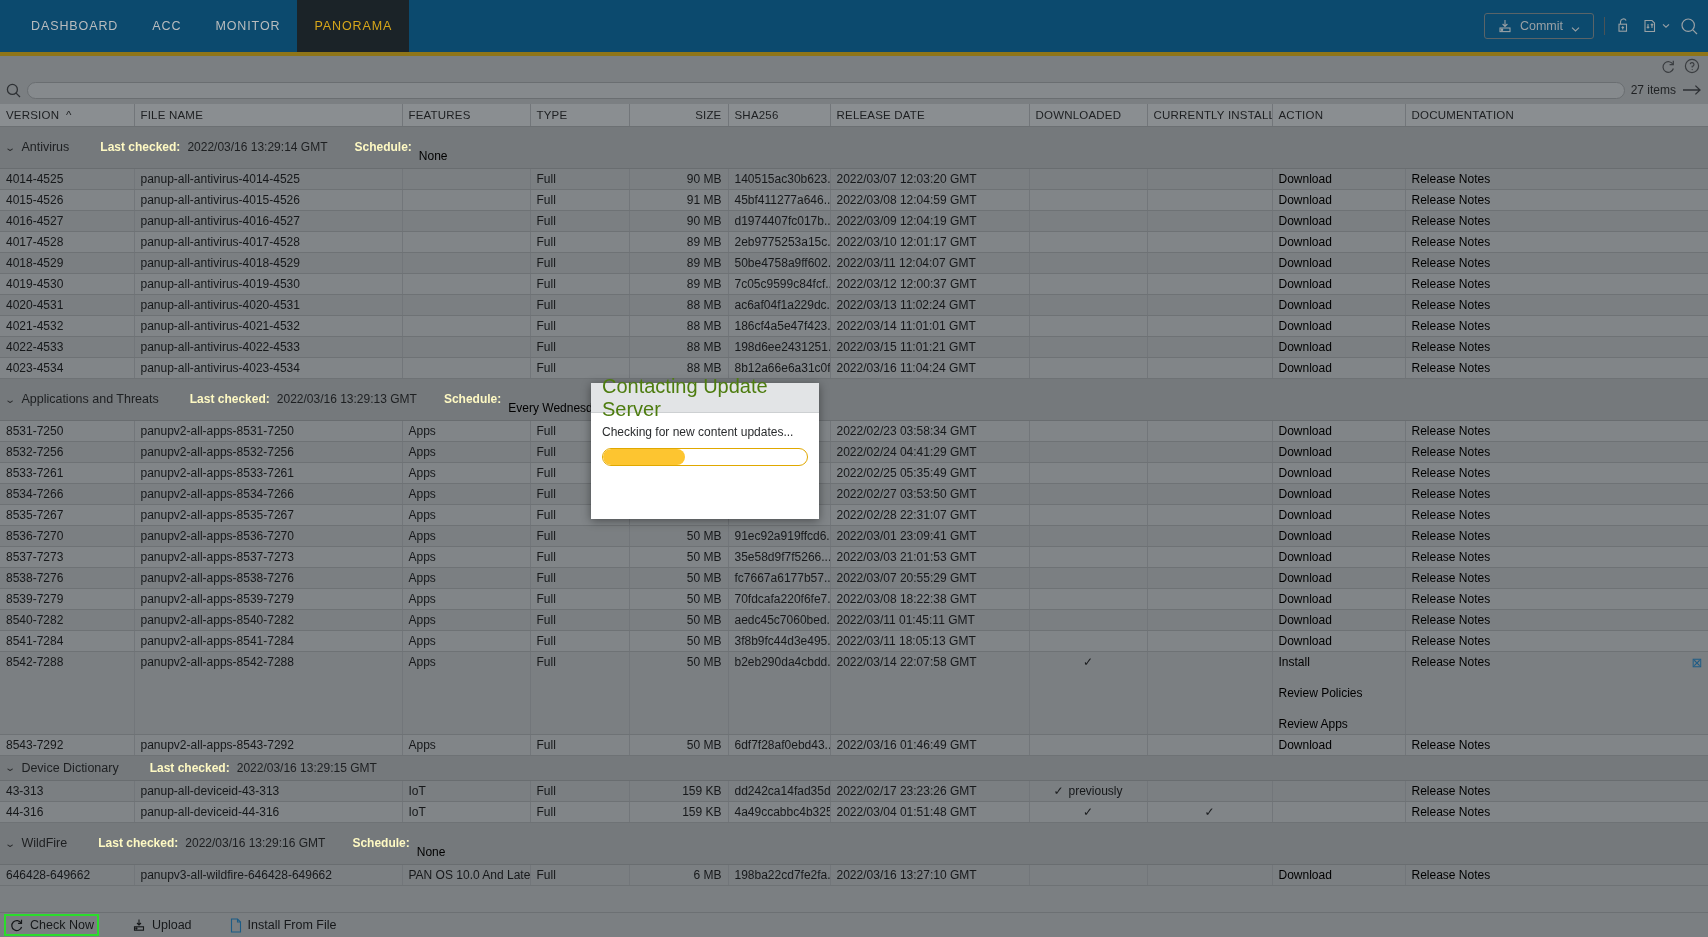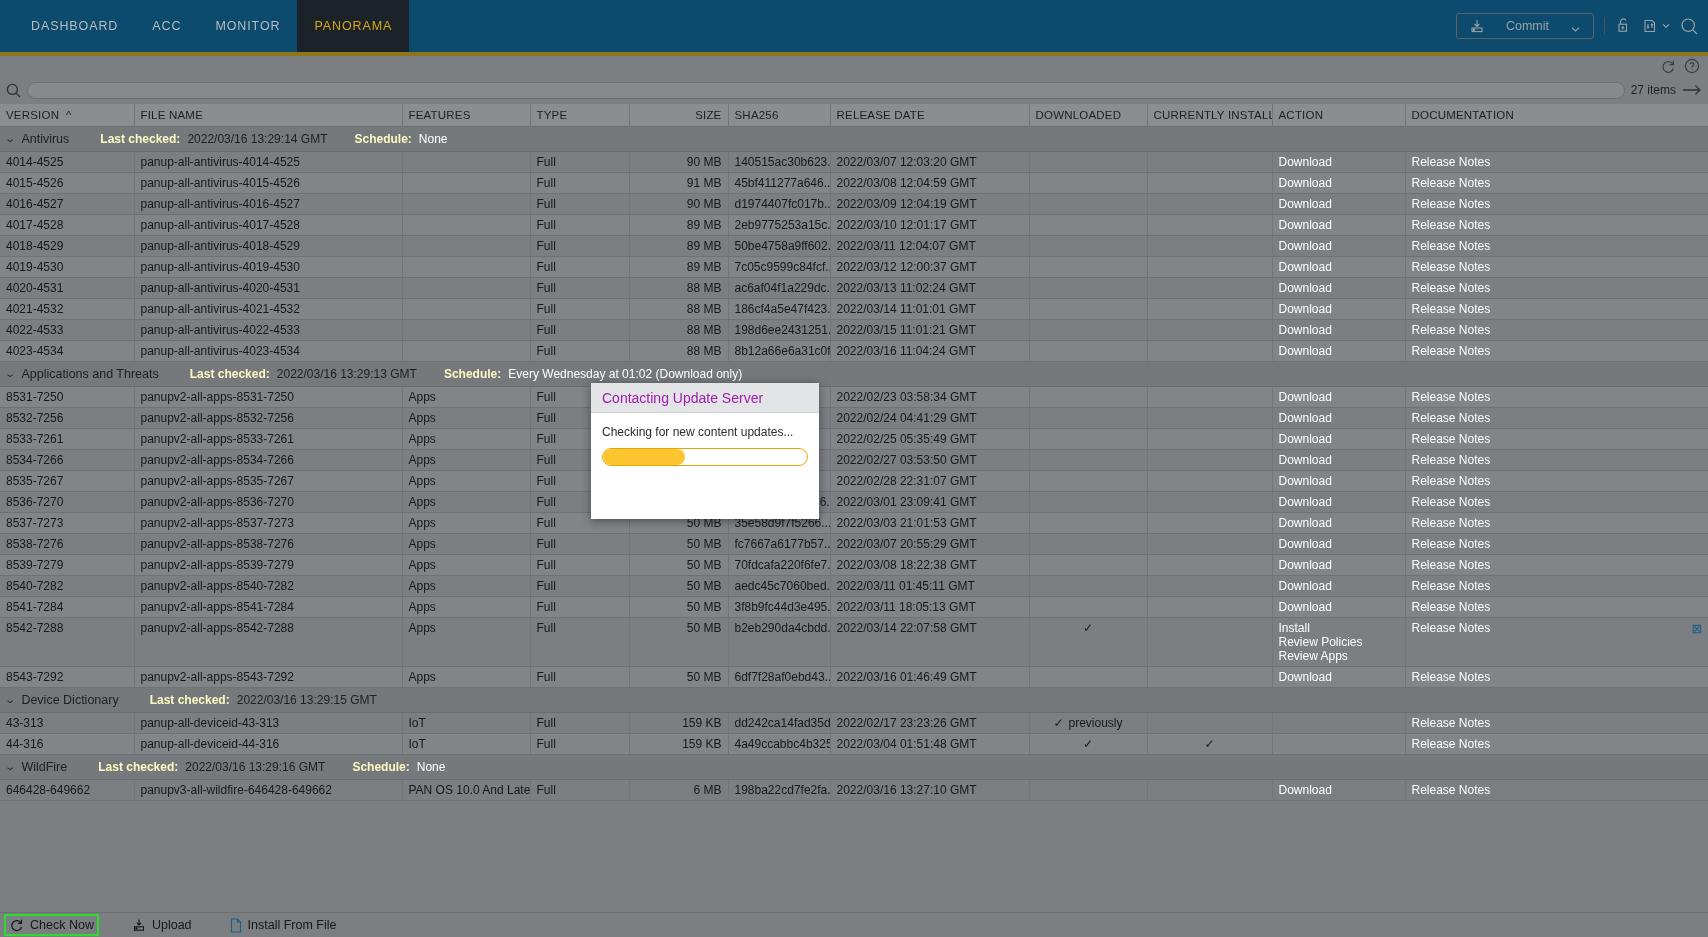--- a/index.html
+++ b/index.html
@@ -24,21 +24,21 @@
     display: flex; align-items: center; padding: 0 17px;
     color: #b9bcbe; font-size: 12.5px; letter-spacing: .9px;
     cursor: pointer; text-transform: uppercase;
   }
   .nav-tab.active { color: #d6a61a; background: #1b2328; }
   .nav-right {
     margin-left: auto; display: flex; align-items: center;
     gap: 10px; padding-right: 10px;
   }
   .commit-btn {
-    display: flex; align-items: flex-end; gap: 22px;
+    display: flex; align-items: flex-end; gap: 8px;
     border: 1px solid #5a6468; border-radius: 3px;
     padding: 5px 13px; color: #9aa1a5; font-size: 12.5px; cursor: pointer;
     background: transparent;
   }
   .nav-divider { width: 1px; height: 18px; background: #4a5357; }
   .icon-btn {
     color: #9aa1a5; cursor: pointer; display: flex;
     align-items: center; gap: 2px;
   }
 
@@ -75,21 +75,21 @@
     padding: 3px 6px; height: 21px;
     border-right: 1px solid #72767a;
     border-bottom: 1px solid #6e7275;
     color: #16181a; font-size: 12px;
     white-space: nowrap; overflow: hidden; vertical-align: top;
   }
   tr.r-odd td  { background: #7b7f82; }
   tr.r-even td { background: #818588; }
   td.num { text-align: right; }
   td.center { text-align: center; }
-  .lnk { color: #ffffff; cursor: pointer; }
+  .lnk { color: #000000; cursor: pointer; margin-top: 17px; }
   .lnk + .lnk { display: block; }
 
   tr.group td {
     background: #75797c; border-right: none;
     border-bottom: 1px solid #696d70; border-top: 1px solid #696d70;
     padding: 5px 6px; height: 25px;
   }
   .grp-inner { display: flex; align-items: center; gap: 7px; }
   .caret { color: #2a2c2e; font-size: 10px; transform: scaleX(1.4); }
   .grp-name { color: #1d1f21; font-size: 12.5px; margin-right: 24px; }
@@ -120,21 +120,21 @@
   .modal {
     position: absolute; left: 591px; top: 383px;
     width: 228px; height: 136px;
     background: #ffffff;
     box-shadow: 0 2px 9px rgba(0,0,0,.42);
     z-index: 40;
   }
   .modal-head {
     background: #e2e4e6; height: 30px;
     display: flex; align-items: center; padding: 0 11px;
-    color: #a21caf; font-size: 14px;
+    color: #4d7c0f; font-size: 20px;
     border-bottom: 1px solid #cdd0d2;
   }
   .modal-body { padding: 12px 11px 0 11px; }
   .modal-msg { color: #2a2c2e; font-size: 12px; margin-bottom: 9px; }
   .progress-track {
     height: 18px; border: 1px solid #e0a800; border-radius: 9px;
     background: #ffffff; overflow: hidden;
   }
   .progress-fill { height: 100%; background: #fdc530; border-radius: 9px; }
 

